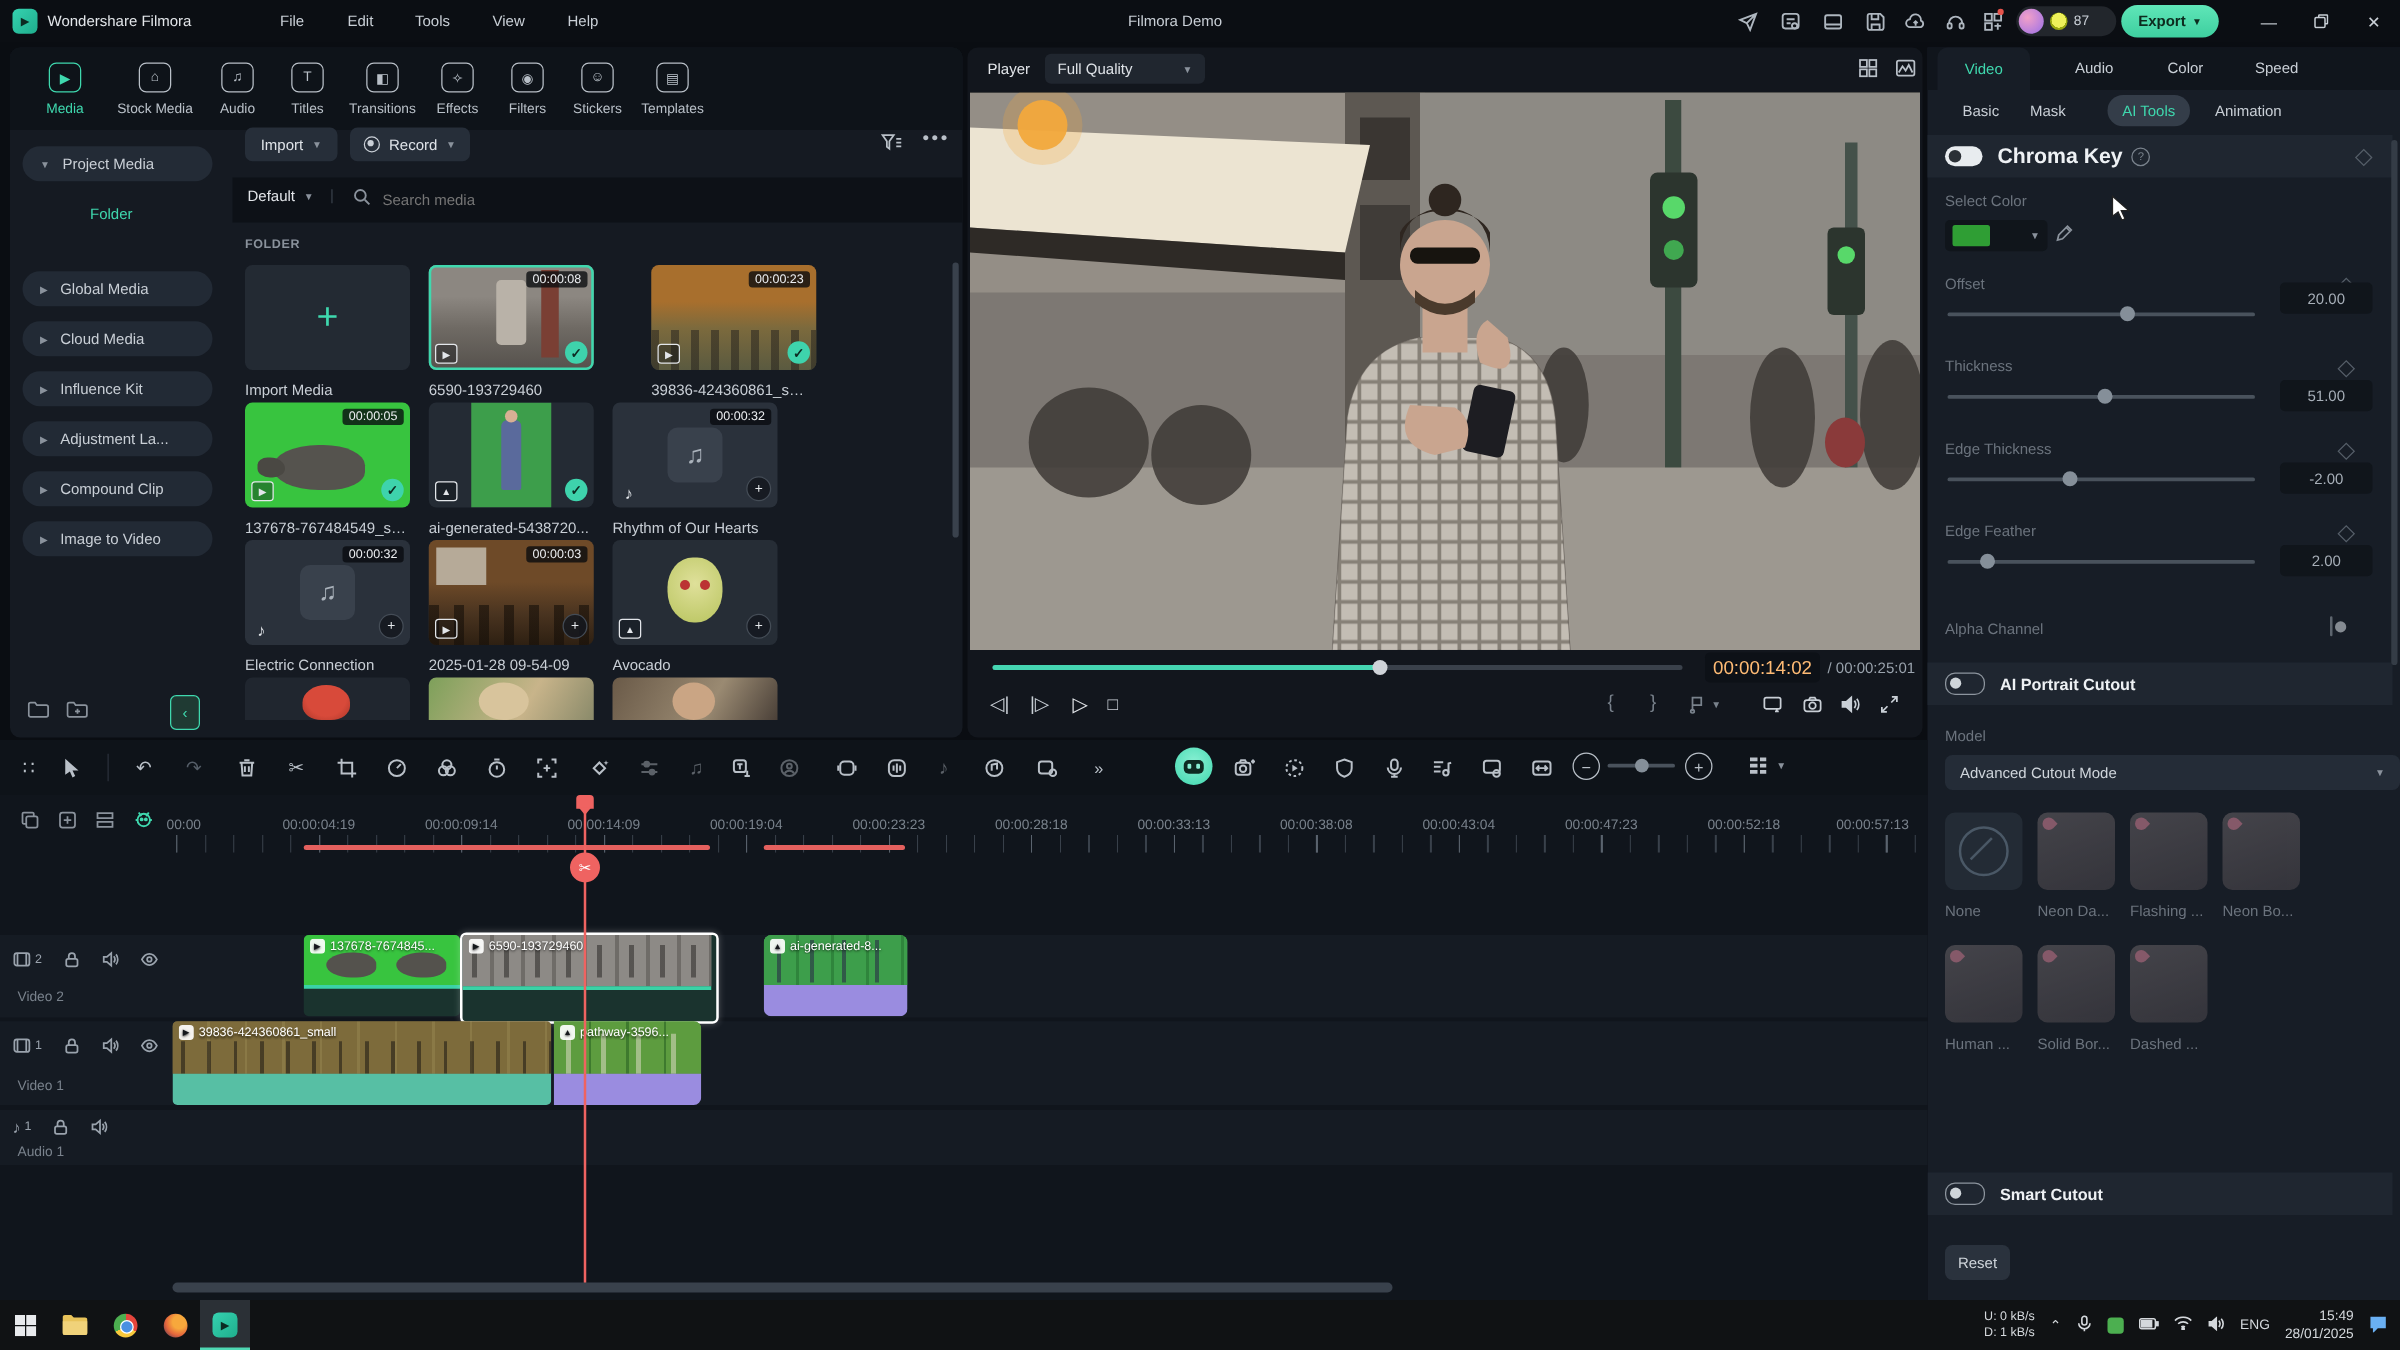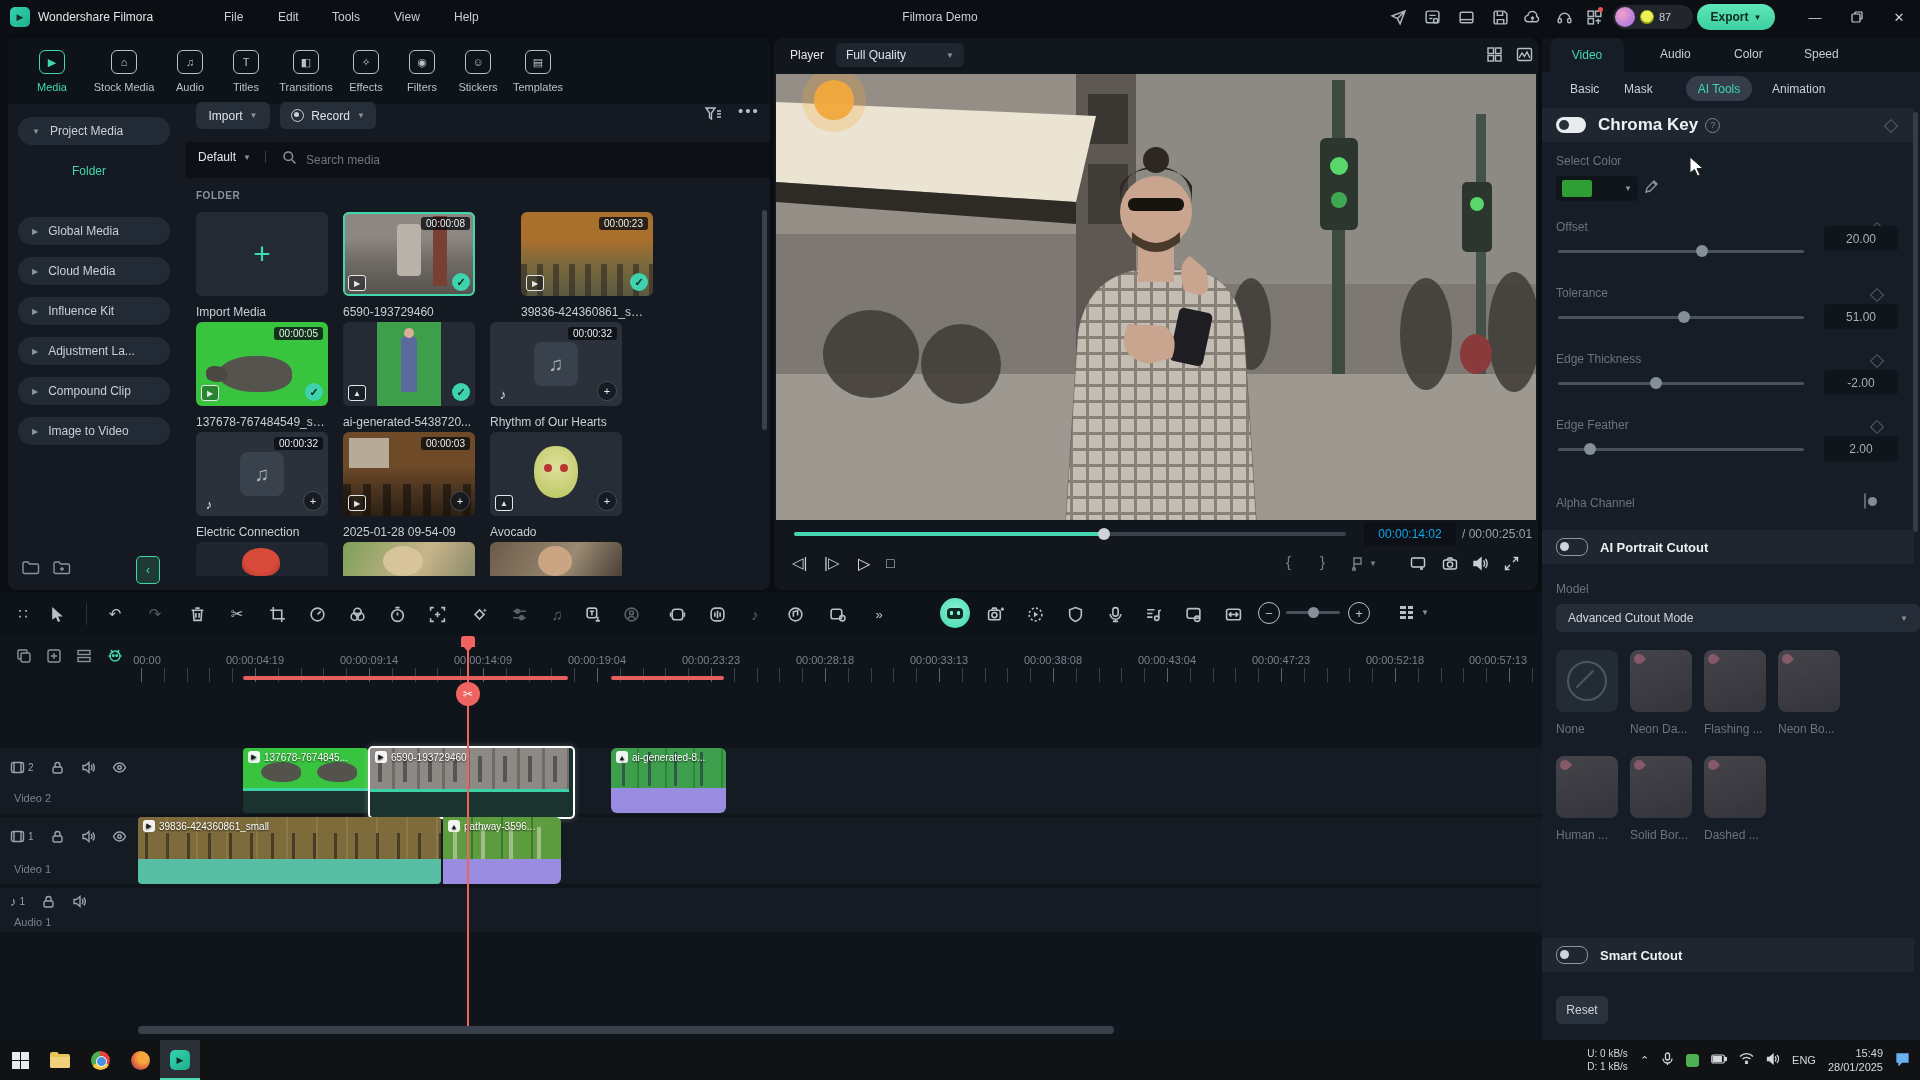--- a/index.html
+++ b/index.html
@@ -405,21 +405,21 @@
           <rect x="398" y="236" width="34px" height="54" rx="5" fill="#1d1d22" transform="rotate(12 415 263)"></rect>
           <path d="M352 250 Q338 282 372 290 L396 284 Q404 262 388 252Z" fill="#c9a58f"></path>
         </g>
       </svg>
     </div>
 
     <div class="abs" style="left:20px;top:494px;width:552px;height:4px;background:#3a414b;border-radius:2px;">
       <div style="width:56%;height:4px;background:#45d6b2;border-radius:2px;"></div>
       <div class="abs" style="left:304px;top:-4px;width:12px;height:12px;border-radius:50%;background:#cfd3d8;"></div>
     </div>
-    <div class="abs" style="left:590px;top:484px;width:92px;height:24px;background:#0d1117;border-radius:4px;display:flex;align-items:center;justify-content:center;font-size:12px;color:#0ea5e9;">00:00:14:02</div>
+    <div class="abs" style="left:590px;top:484px;width:92px;height:24px;background:#0d1117;border-radius:4px;display:flex;align-items:center;justify-content:center;font-size:15px;color:#fdba74;">00:00:14:02</div>
     <span class="abs" style="left:688px;top:489px;color:#9aa3ad;">/  00:00:25:01</span>
 
     <span class="abs" style="left:18px;top:516px;color:#c9cfd6;font-size:15px;">◁|</span>
     <span class="abs" style="left:50px;top:516px;color:#c9cfd6;font-size:15px;">|▷</span>
     <span class="abs" style="left:84px;top:516px;color:#e3e6ea;font-size:16px;">▷</span>
     <span class="abs" style="left:112px;top:517px;color:#c9cfd6;font-size:14px;">□</span>
     <span class="abs" style="left:512px;top:515px;color:#79828c;font-size:15px;">{</span>
     <span class="abs" style="left:546px;top:515px;color:#79828c;font-size:15px;">}</span>
     <span class="abs row" style="left:576px;top:518px;gap:4px;">
         <svg width="15" height="15" viewBox="0 0 15 15" style="stroke:#79828c;fill:none;stroke-width:1.4">
@@ -479,21 +479,21 @@
         </svg></span>
 
     
     <span class="abs dim" style="left:14px;top:182px;">Offset</span>
     <span class="dia" style="left:330px;top:186px;"></span>
     <div class="sl" style="left:16px;top:212px;">
         <span class="th" style="left:138px;"></span>
       </div>
     <div class="vb" style="left:282px;top:188px;">20.00</div>
 
-    <span class="abs dim" style="left:14px;top:248px;">Tolerance</span>
+    <span class="abs dim" style="left:14px;top:248px;">Thickness</span>
     <span class="dia" style="left:330px;top:252px;"></span>
     <div class="sl" style="left:16px;top:278px;">
         <span class="th" style="left:120px;"></span>
       </div>
     <div class="vb" style="left:282px;top:266px;">51.00</div>
 
     <span class="abs dim" style="left:14px;top:314px;">Edge Thickness</span>
     <span class="dia" style="left:330px;top:318px;"></span>
     <div class="sl" style="left:16px;top:344px;">
         <span class="th" style="left:92px;"></span>

